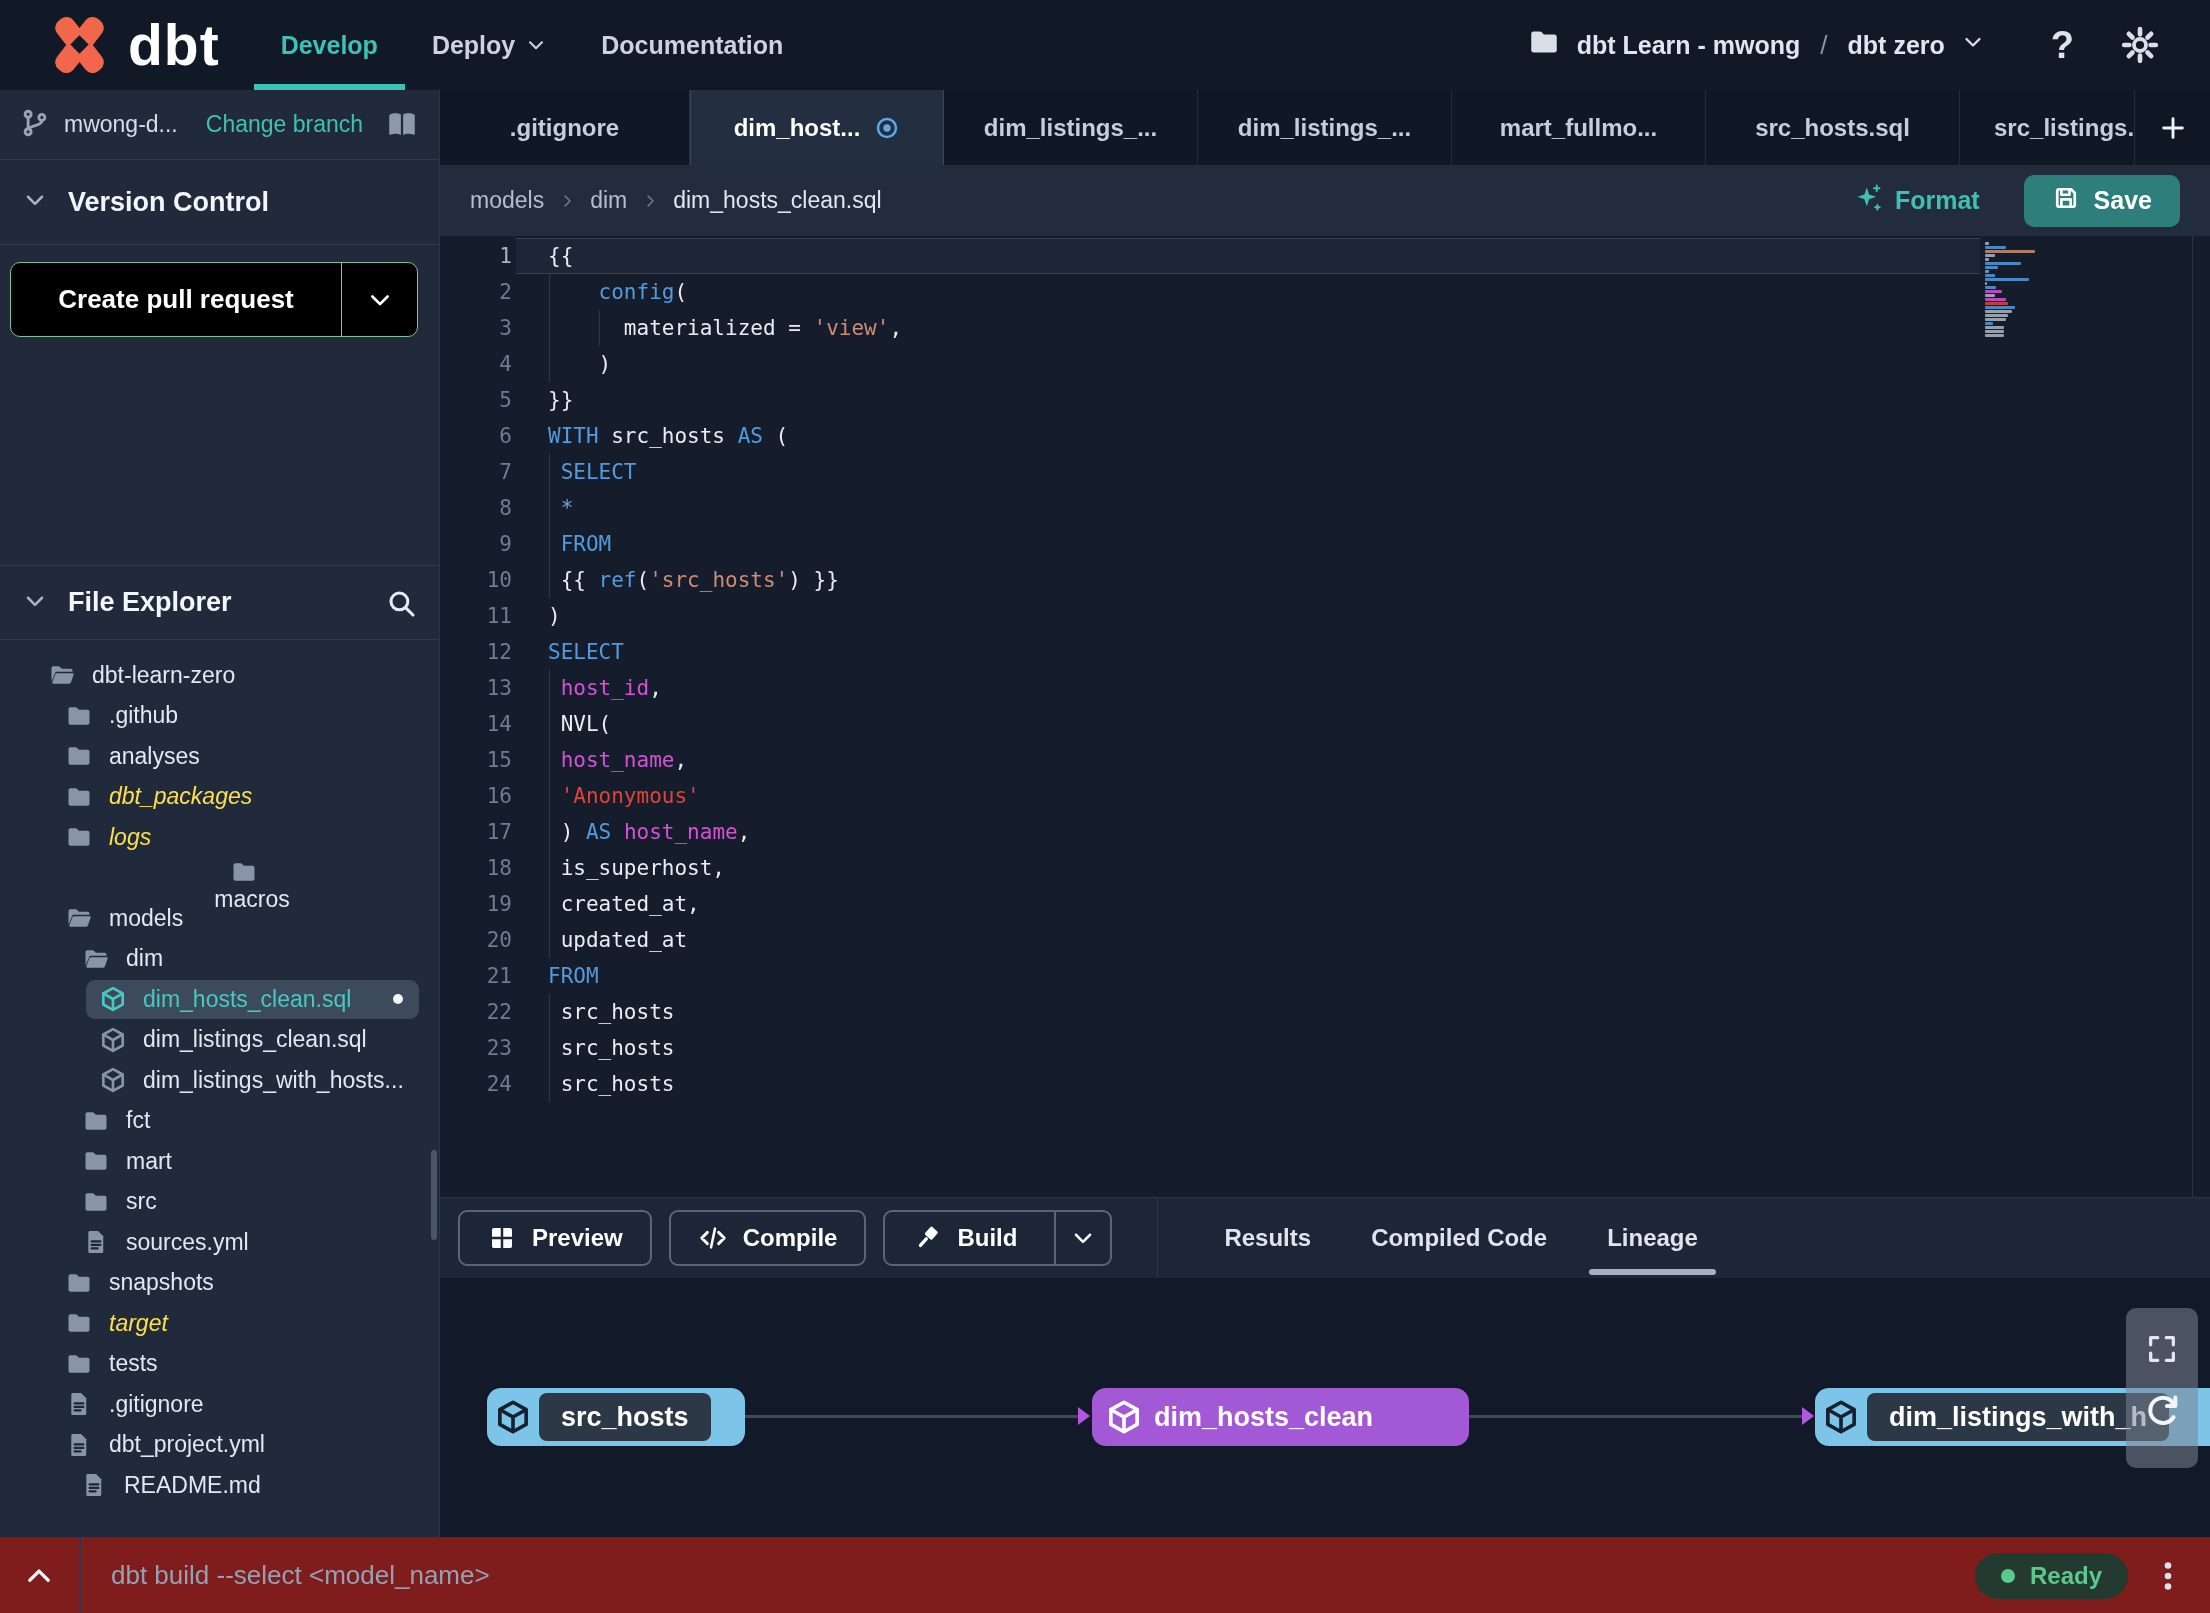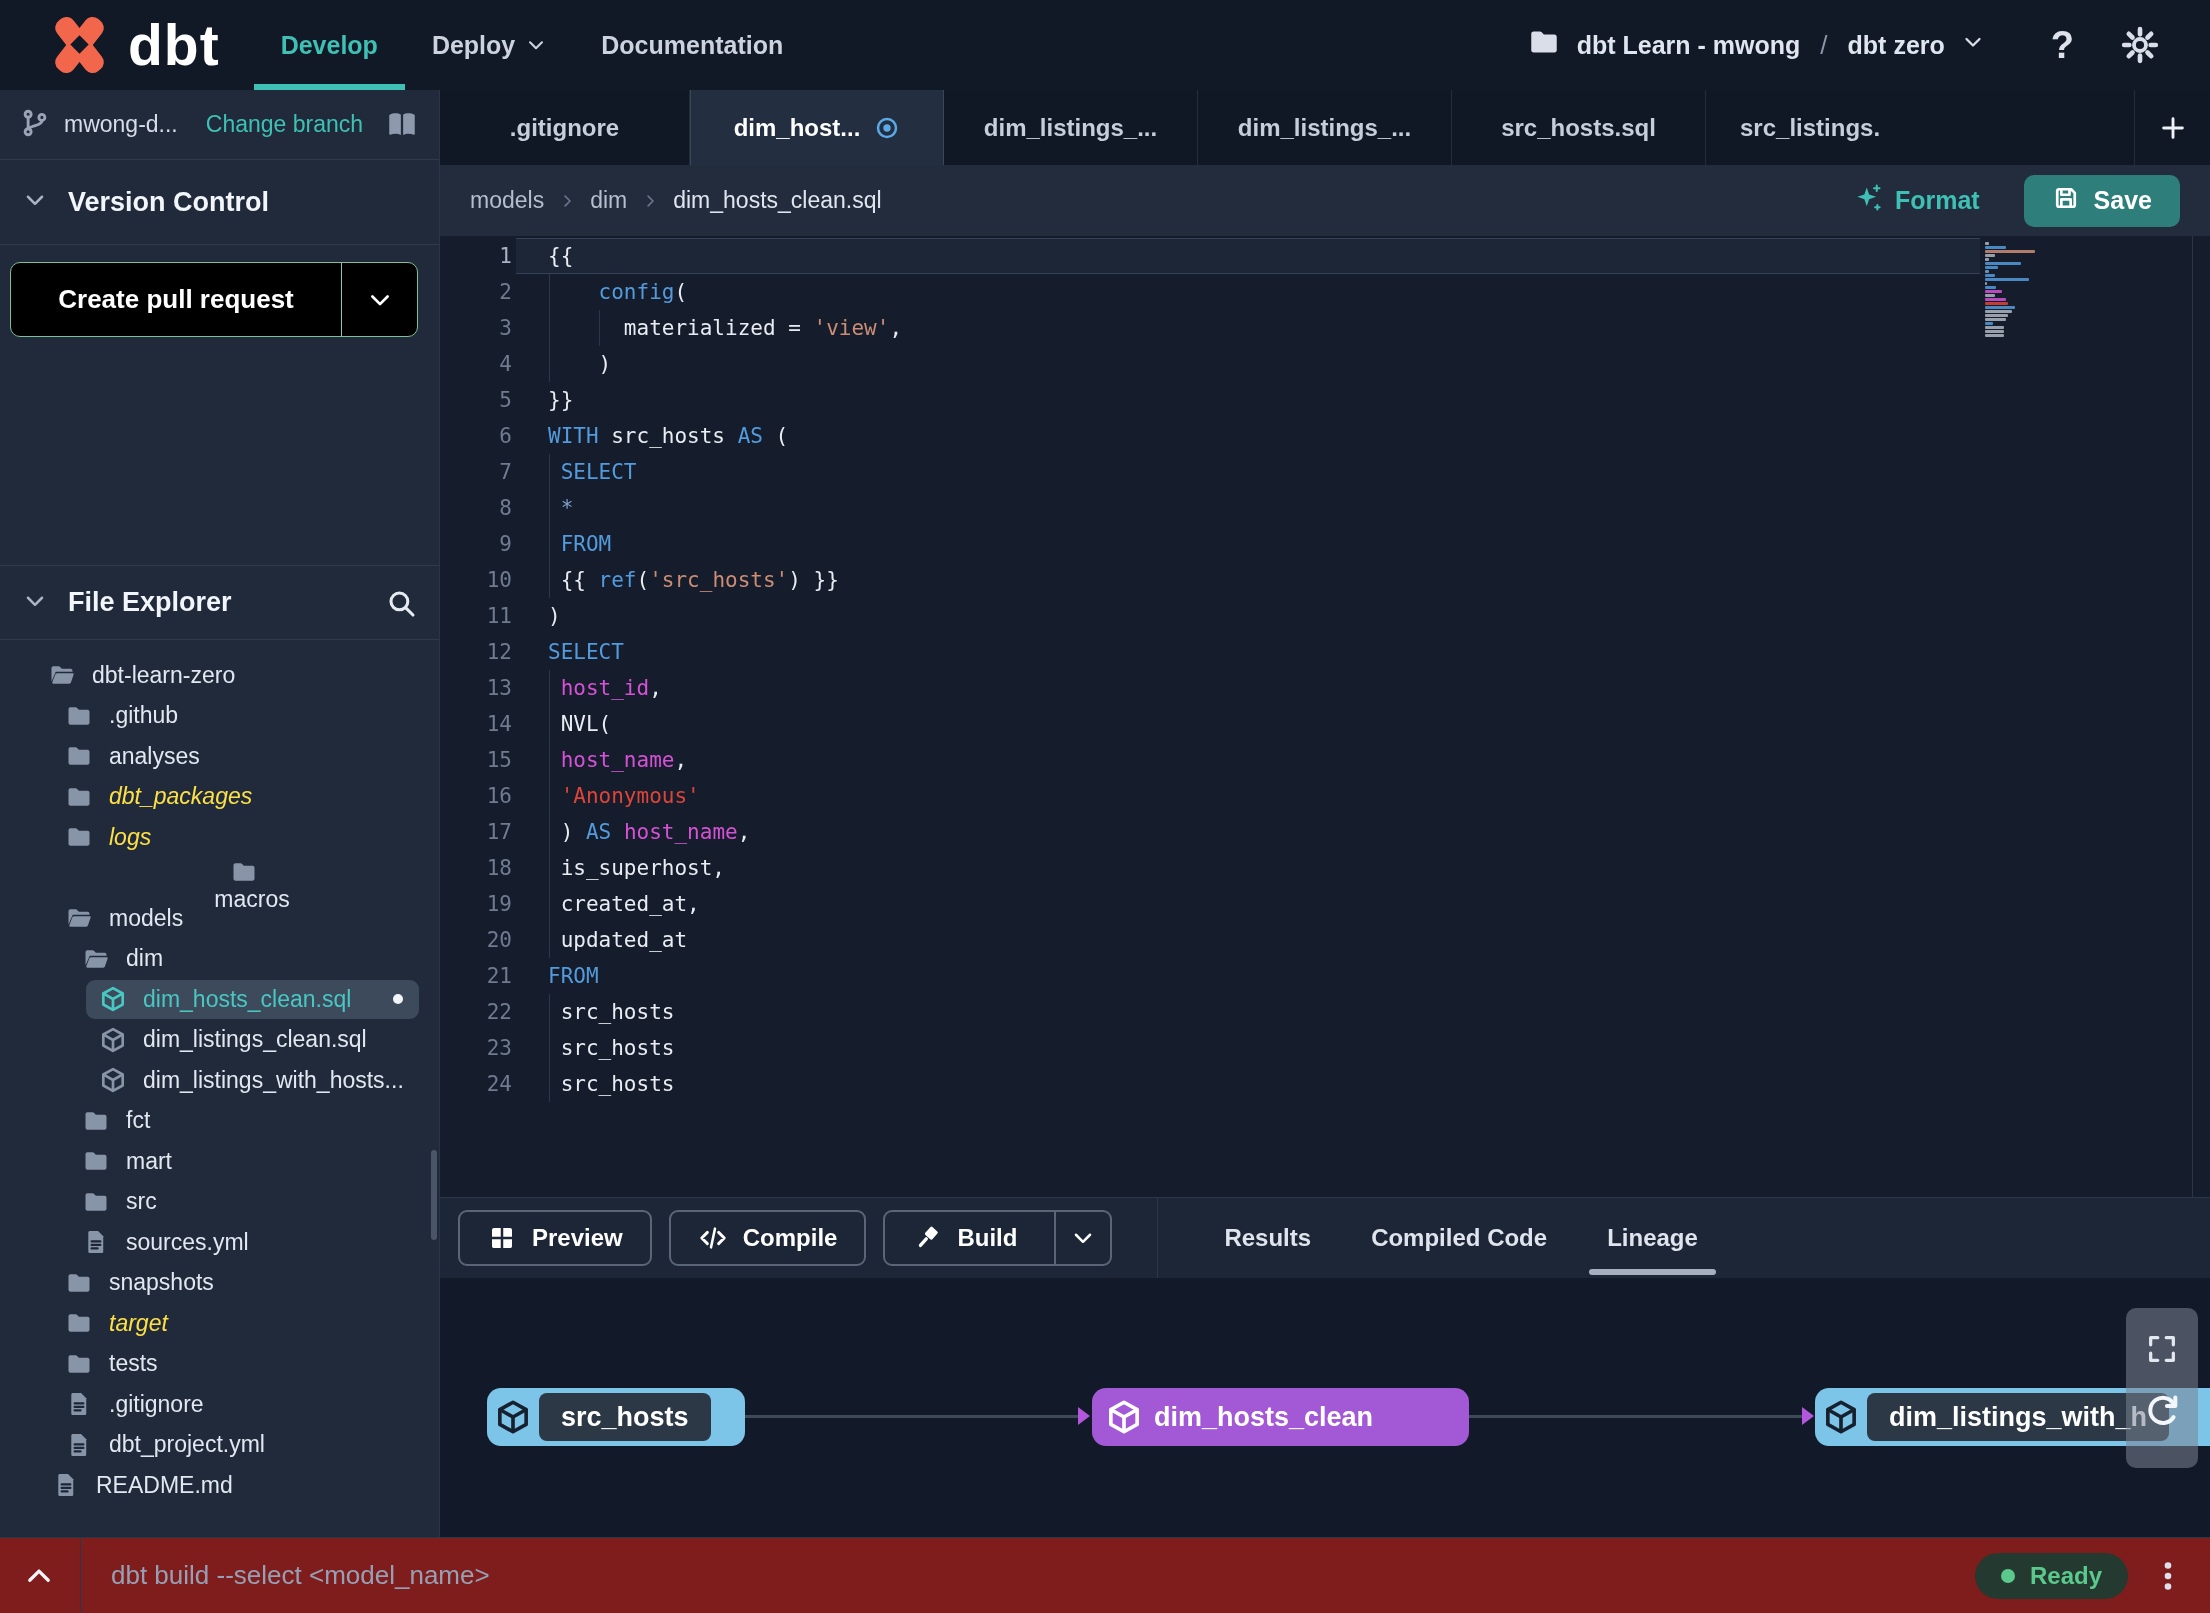--- a/index.html
+++ b/index.html
@@ -485,21 +485,21 @@
               <g fill="#8894a8" stroke="none">
                 <path d="M6.8 2.5h6.9l4.5 4.6v13c0 .8-.6 1.4-1.4 1.4H6.8c-.8 0-1.4-.6-1.4-1.4V3.9c0-.8.6-1.4 1.4-1.4z"></path>
               </g>
               <g fill="none" stroke="#1c2636" stroke-width="2" stroke-linecap="round">
                 <path d="M8.3 11.4h7.4M8.3 14.4h7.4M8.3 17.4h5"></path>
               </g>
             </svg>
           </span>
           <span class="tlabel">dbt_project.yml</span>
         </div>
-        <div class="trow" style="padding-left: 52px;">
+        <div class="trow" style="padding-left: 52px; margin-left: 28px;">
           <span class="ticon" style="display: inline-flex;">
             <svg width="28" height="28" viewBox="0 0 24 24">
               <g fill="#8894a8" stroke="none">
                 <path d="M6.8 2.5h6.9l4.5 4.6v13c0 .8-.6 1.4-1.4 1.4H6.8c-.8 0-1.4-.6-1.4-1.4V3.9c0-.8.6-1.4 1.4-1.4z"></path>
               </g>
               <g fill="none" stroke="#1c2636" stroke-width="2" stroke-linecap="round">
                 <path d="M8.3 11.4h7.4M8.3 14.4h7.4M8.3 17.4h5"></path>
               </g>
             </svg>
           </span>
@@ -527,20 +527,23 @@
                   <circle cx="12" cy="12" r="8.3"></circle>
                 </g>
               </svg>
             </span>
           </div>
           <div class="tab">
             <span>dim_listings_...</span>
           </div>
           <div class="tab">
             <span>dim_listings_...</span>
+          </div>
+          <div class="tab">
+            <span>mart_fullmo...</span>
           </div>
           <div class="tab">
             <span>src_hosts.sql</span>
           </div>
           <div class="tab clipped">
             <span>src_listings.</span>
           </div>
         </div>
       <div id="tab-add">
           <span style="display: inline-flex;">

